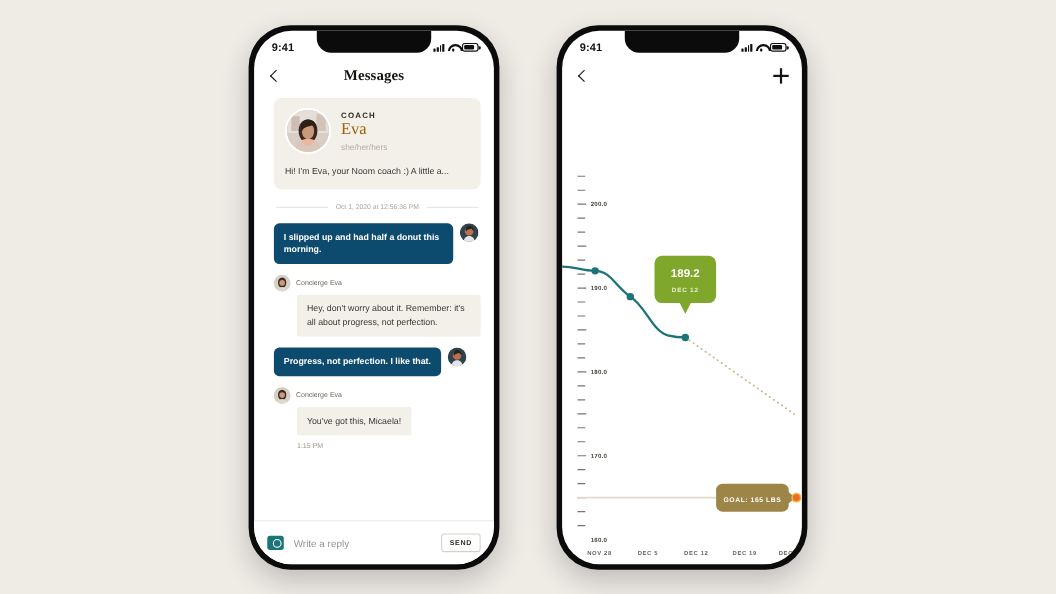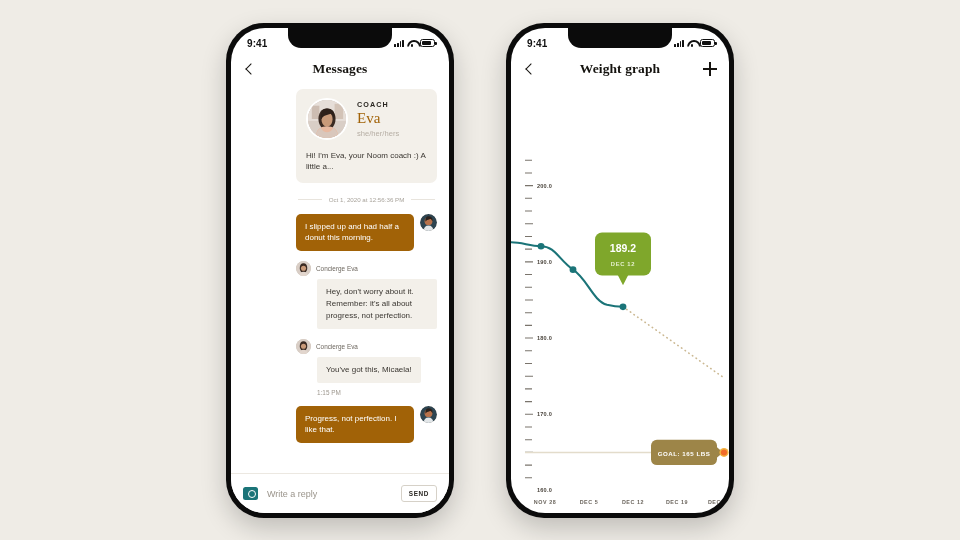--- a/index.html
+++ b/index.html
@@ -104,21 +104,20 @@
     content:""; position:absolute; background:#15130f;
   }
   .plus-btn::before{ left:0; top:6.2px; width:14px; height:1.6px; }
   .plus-btn::after { top:0; left:6.2px; height:14px; width:1.6px; }
 
   
   .msg-body {
     position: relative;
     padding: 5px 12px 0 18px;
     height: calc(100% - 56px);
-    margin-left: 47px;
   }
 
   .coach-card {
     background: #f3f0ea;
     border-radius: 7px;
     padding: 9px 10px 10px 10px;
   }
   .coach-top { display: flex; align-items: center; gap: 9px; }
   .avatar {
     border-radius: 50%;
@@ -148,24 +147,25 @@
   .divider-row {
     display: flex; align-items: center; gap: 7px;
     margin: 13px 2px 11px 2px;
   }
   .divider-row .ln { flex: 1; height: 1px; background: #e8e4dd; }
   .divider-row .tx { font-size: 6.2px; color: #a9a49c; white-space: nowrap; }
 
   .row { display: flex; align-items: flex-start; gap: 6px; margin-bottom: 10px; }
   .row.out { justify-content: flex-start; }
   .bubble-out {
-    background: #a16207; color: #fff;
+    background: #0c4a6e; color: #fff;
     border-radius: 5px; padding: 7px 9px;
     font-size: 8px; line-height: 1.45;
     max-width: 163px;
+    font-weight: bold;
   }
   .row.in { flex-direction: column; gap: 3px; }
   .in-head { display: flex; align-items: center; gap: 5px; }
   .in-name { font-size: 6.4px; color: #6d675f; }
   .bubble-in {
     background: #f3f0ea; color: #3a3631;
     border-radius: 2px; padding: 7px 9px;
     font-size: 8px; line-height: 1.5;
     margin-left: 21px; max-width: 172px;
   }
@@ -286,48 +286,48 @@
                 <path d="M10 3c3.2 0 5 2.6 5 6.2S12.8 16 10 16 5 12.8 5 9.2 6.8 3 10 3z" fill="#3a2a22"></path>
                 <circle cx="10" cy="9.6" r="3.4" fill="#c99a79"></circle>
                 <path d="M4 20c.4-3.6 2.6-5.6 6-5.6s5.6 2 6 5.6z" fill="#e2d6ce"></path>
               </svg>
             </div>
             <span class="in-name">Concierge Eva</span>
           </div>
           <div class="bubble-in">Hey, don't worry about it. Remember: it's all about progress, not perfection.</div>
         </div>
 
+        <div class="row out">
+          <div class="bubble-out">Progress, not perfection. I like that.</div>
+          <div class="avatar me">
+            <svg viewBox="0 0 20 20">
+              <circle cx="10" cy="10" r="10" fill="#2d4450"></circle>
+              <circle cx="10" cy="8.4" r="4.6" fill="#b8724b"></circle>
+              <path d="M10 2.6c3 0 4.8 1.8 4.8 4.4 0 .8-.2 1.4-.4 1.8-.4-1.6-1.2-2.6-2-3-1.6.6-4 .8-4.8 1.8-.4.4-.6 1-.7 1.4-.3-.5-.6-1.2-.6-2 0-2.6 1.6-4.4 3.7-4.4z" fill="#2a211c"></path>
+              <path d="M4 20c.3-4 2.6-6.4 6-6.4s5.7 2.4 6 6.4z" fill="#e2e6e8"></path>
+            </svg>
+          </div>
+        </div>
+
         <div class="row in">
           <div class="in-head">
             <div class="avatar sm">
               <svg viewBox="0 0 20 20">
                 <circle cx="10" cy="10" r="10" fill="#d9cec6"></circle>
                 <path d="M10 3c3.2 0 5 2.6 5 6.2S12.8 16 10 16 5 12.8 5 9.2 6.8 3 10 3z" fill="#3a2a22"></path>
                 <circle cx="10" cy="9.6" r="3.4" fill="#c99a79"></circle>
                 <path d="M4 20c.4-3.6 2.6-5.6 6-5.6s5.6 2 6 5.6z" fill="#e2d6ce"></path>
               </svg>
             </div>
             <span class="in-name">Concierge Eva</span>
           </div>
           <div class="bubble-in">You've got this, Micaela!</div>
           <div class="time-stamp">1:15 PM</div>
         </div>
 
-        <div class="row out">
-          <div class="bubble-out">Progress, not perfection. I like that.</div>
-          <div class="avatar me">
-            <svg viewBox="0 0 20 20">
-              <circle cx="10" cy="10" r="10" fill="#2d4450"></circle>
-              <circle cx="10" cy="8.4" r="4.6" fill="#b8724b"></circle>
-              <path d="M10 2.6c3 0 4.8 1.8 4.8 4.4 0 .8-.2 1.4-.4 1.8-.4-1.6-1.2-2.6-2-3-1.6.6-4 .8-4.8 1.8-.4.4-.6 1-.7 1.4-.3-.5-.6-1.2-.6-2 0-2.6 1.6-4.4 3.7-4.4z" fill="#2a211c"></path>
-              <path d="M4 20c.3-4 2.6-6.4 6-6.4s5.7 2.4 6 6.4z" fill="#e2e6e8"></path>
-            </svg>
-          </div>
-        </div>
-
       </div>
 
       <div class="reply-bar">
         <span class="cam-icon"></span>
         <span class="reply-placeholder">Write a reply</span>
         <span class="send-btn">SEND</span>
       </div>
     </div>
   </div>
 
@@ -346,21 +346,20 @@
             </span>
           <span class="wifi"></span>
           <span class="batt">
               <span></span>
             </span>
         </div>
       </div>
 
       <div class="navbar">
         <div class="chev-back"></div>
-        <div class="nav-title">Weight graph</div>
         <div class="plus-btn"></div>
       </div>
 
       <div class="graph-body">
         <svg class="graph-svg" viewBox="0 0 218 439" preserveAspectRatio="none">
 
           <g stroke="#7a746c" stroke-width="1.1">
             <line x1="14" y1="78" x2="21" y2="78"></line>
             <line x1="14" y1="91" x2="21" y2="91"></line>
             <line x1="14" y1="104" x2="22" y2="104"></line>

